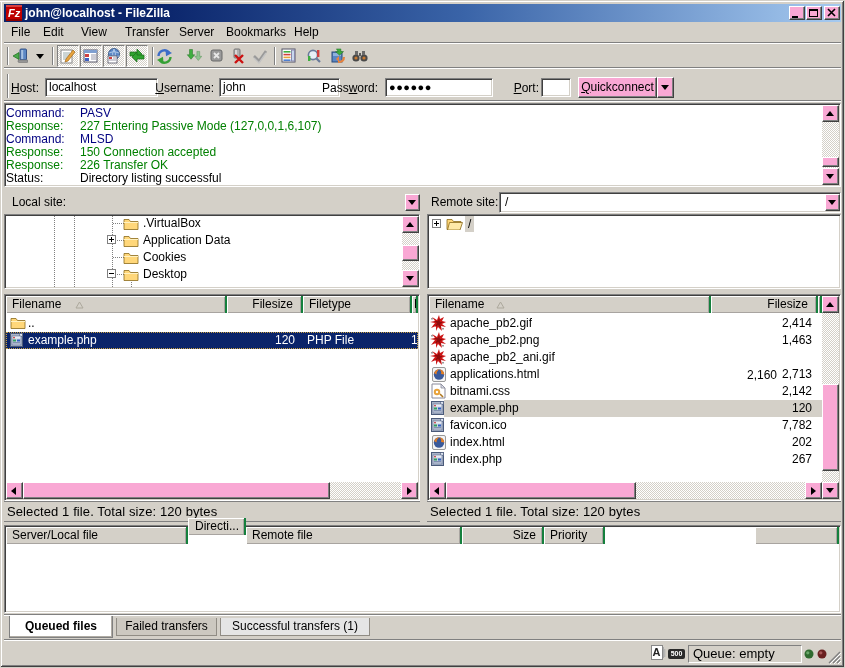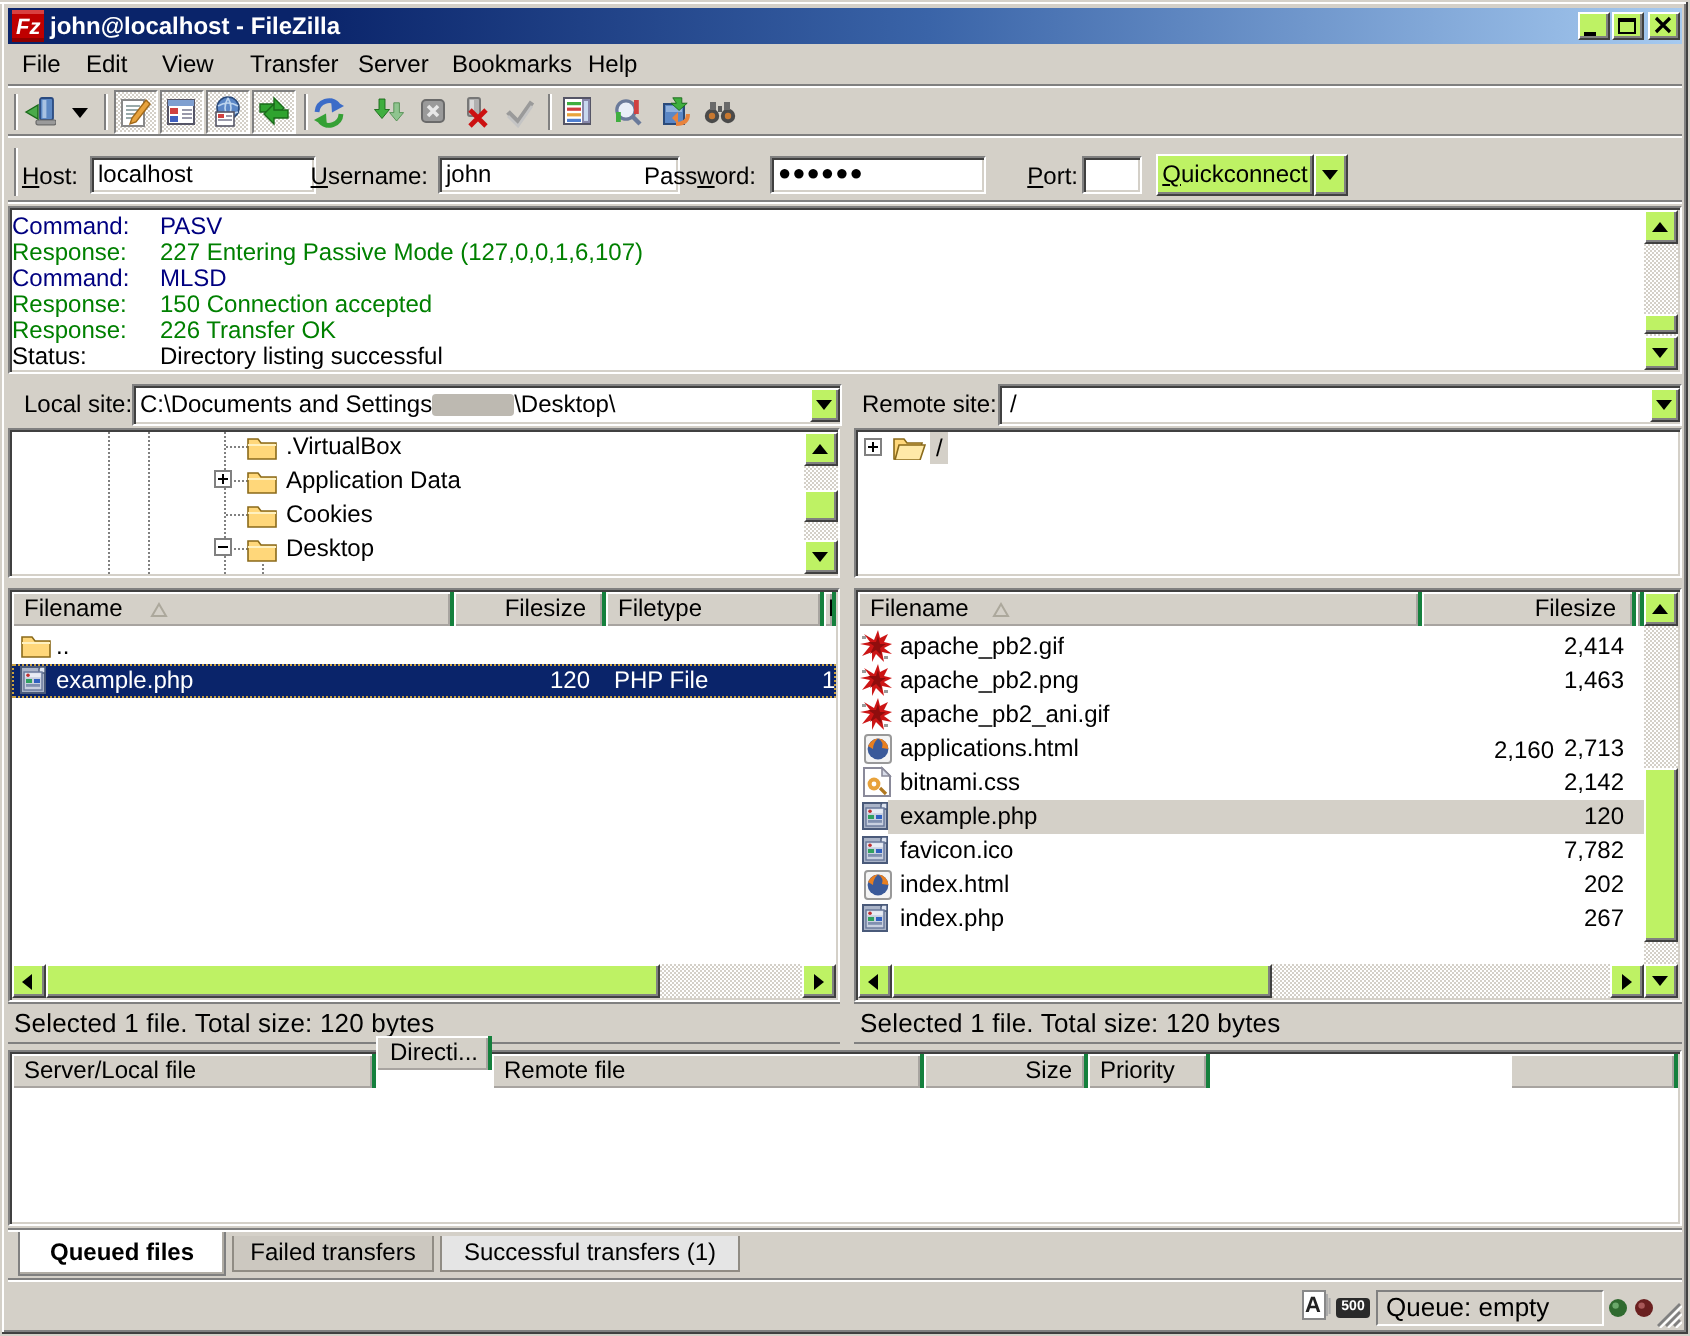--- a/index.html
+++ b/index.html
@@ -2,21 +2,21 @@
 <html><head>
 <meta charset="utf-8">
 <style>
 html,body{margin:0;padding:0;}
 body{width:845px;height:668px;overflow:hidden;background:#d4d0c8;font-family:"Liberation Sans",sans-serif;font-size:12px;color:#000;}
 *{box-sizing:border-box;}
 .abs{position:absolute;}
 #win{position:relative;width:845px;height:668px;}
 .sunken{border:1px solid;border-color:#808080 #fff #fff #808080;box-shadow:inset 1px 1px 0 #404040, inset -1px -1px 0 #d4d0c8;background:#fff;}
 .sunken1{border:1px solid;border-color:#808080 #fff #fff #808080;background:#fff;}
-.raised{border:1px solid;border-color:#fff #404040 #404040 #fff;box-shadow:inset -1px -1px 0 #808080;background:#bef264;}
+.raised{border:1px solid;border-color:#fff #404040 #404040 #fff;box-shadow:inset -1px -1px 0 #808080;background:#f9a8d4;}
 .dither{background-color:#fff;background-image:conic-gradient(#d4d0c8 25%,#fff 0 50%,#d4d0c8 0 75%,#fff 0);background-size:2px 2px;}
 .etchh{border-top:1px solid #808080;border-bottom:1px solid #fff;height:2px;}
 .etchv{border-left:1px solid #808080;border-right:1px solid #fff;width:2px;}
 .tri-up{width:0;height:0;border-left:4px solid transparent;border-right:4px solid transparent;border-bottom:5px solid #000;}
 .tri-dn{width:0;height:0;border-left:4px solid transparent;border-right:4px solid transparent;border-top:5px solid #000;}
 .tri-lf{width:0;height:0;border-top:4px solid transparent;border-bottom:4px solid transparent;border-right:5px solid #000;}
 .tri-rt{width:0;height:0;border-top:4px solid transparent;border-bottom:4px solid transparent;border-left:5px solid #000;}
 .hdrcell{position:absolute;top:0;height:17px;border-right:2px solid #15803d;box-shadow:inset 1px 1px 0 #fff,inset -1px -1px 0 #a8a4a0;background:#d4d0c8;padding:1px 4px 0 6px;line-height:15px;overflow:hidden;}
 .row{position:absolute;height:17px;line-height:17px;overflow:hidden;white-space:nowrap;}
 .navy{color:#000080;}
@@ -194,21 +194,20 @@
       <div style="position:absolute;left:74px;top:67px;line-height:13px;">Directory listing successful</div>
 </div>
 <div class="abs dither" style="left:822px;top:105px;width:17px;height:80px;"></div>
 <div class="abs raised" style="left:822px;top:105px;width:17px;height:17px;"></div>
     <div class="abs tri-up" style="left:826px;top:111px;"></div>
 <div class="abs raised" style="left:822px;top:157px;width:17px;height:10px;"></div>
 <div class="abs raised" style="left:822px;top:168px;width:17px;height:17px;"></div>
     <div class="abs tri-dn" style="left:826px;top:174px;"></div>
 
 <div class="abs" style="left:12px;top:195px;">Local site:</div>
-<div class="abs sunken" style="left:66px;top:192px;width:355px;height:21px;padding:2px 3px;line-height:15px;white-space:nowrap;overflow:hidden;">C:\Documents and Settings<span style="display:inline-block;width:41px;height:11px;background:#bdb9b1;border-radius:2px;vertical-align:middle;"></span>\Desktop\</div>
 <div class="abs raised" style="left:405px;top:194px;width:15px;height:17px;"></div>
 <div class="abs tri-dn" style="left:408px;top:200px;"></div>
 
 <div class="abs" style="left:431px;top:195px;">Remote site:</div>
 <div class="abs sunken" style="left:499px;top:192px;width:342px;height:21px;padding:2px 5px;line-height:15px;">/</div>
 <div class="abs raised" style="left:825px;top:194px;width:15px;height:17px;"></div>
 <div class="abs tri-dn" style="left:828px;top:200px;"></div>
 
 <div class="abs sunken" style="left:4px;top:214px;width:416px;height:75px;"></div>
 <div class="abs" style="left:6px;top:216px;width:396px;height:71px;background:#fff;overflow:hidden;">

